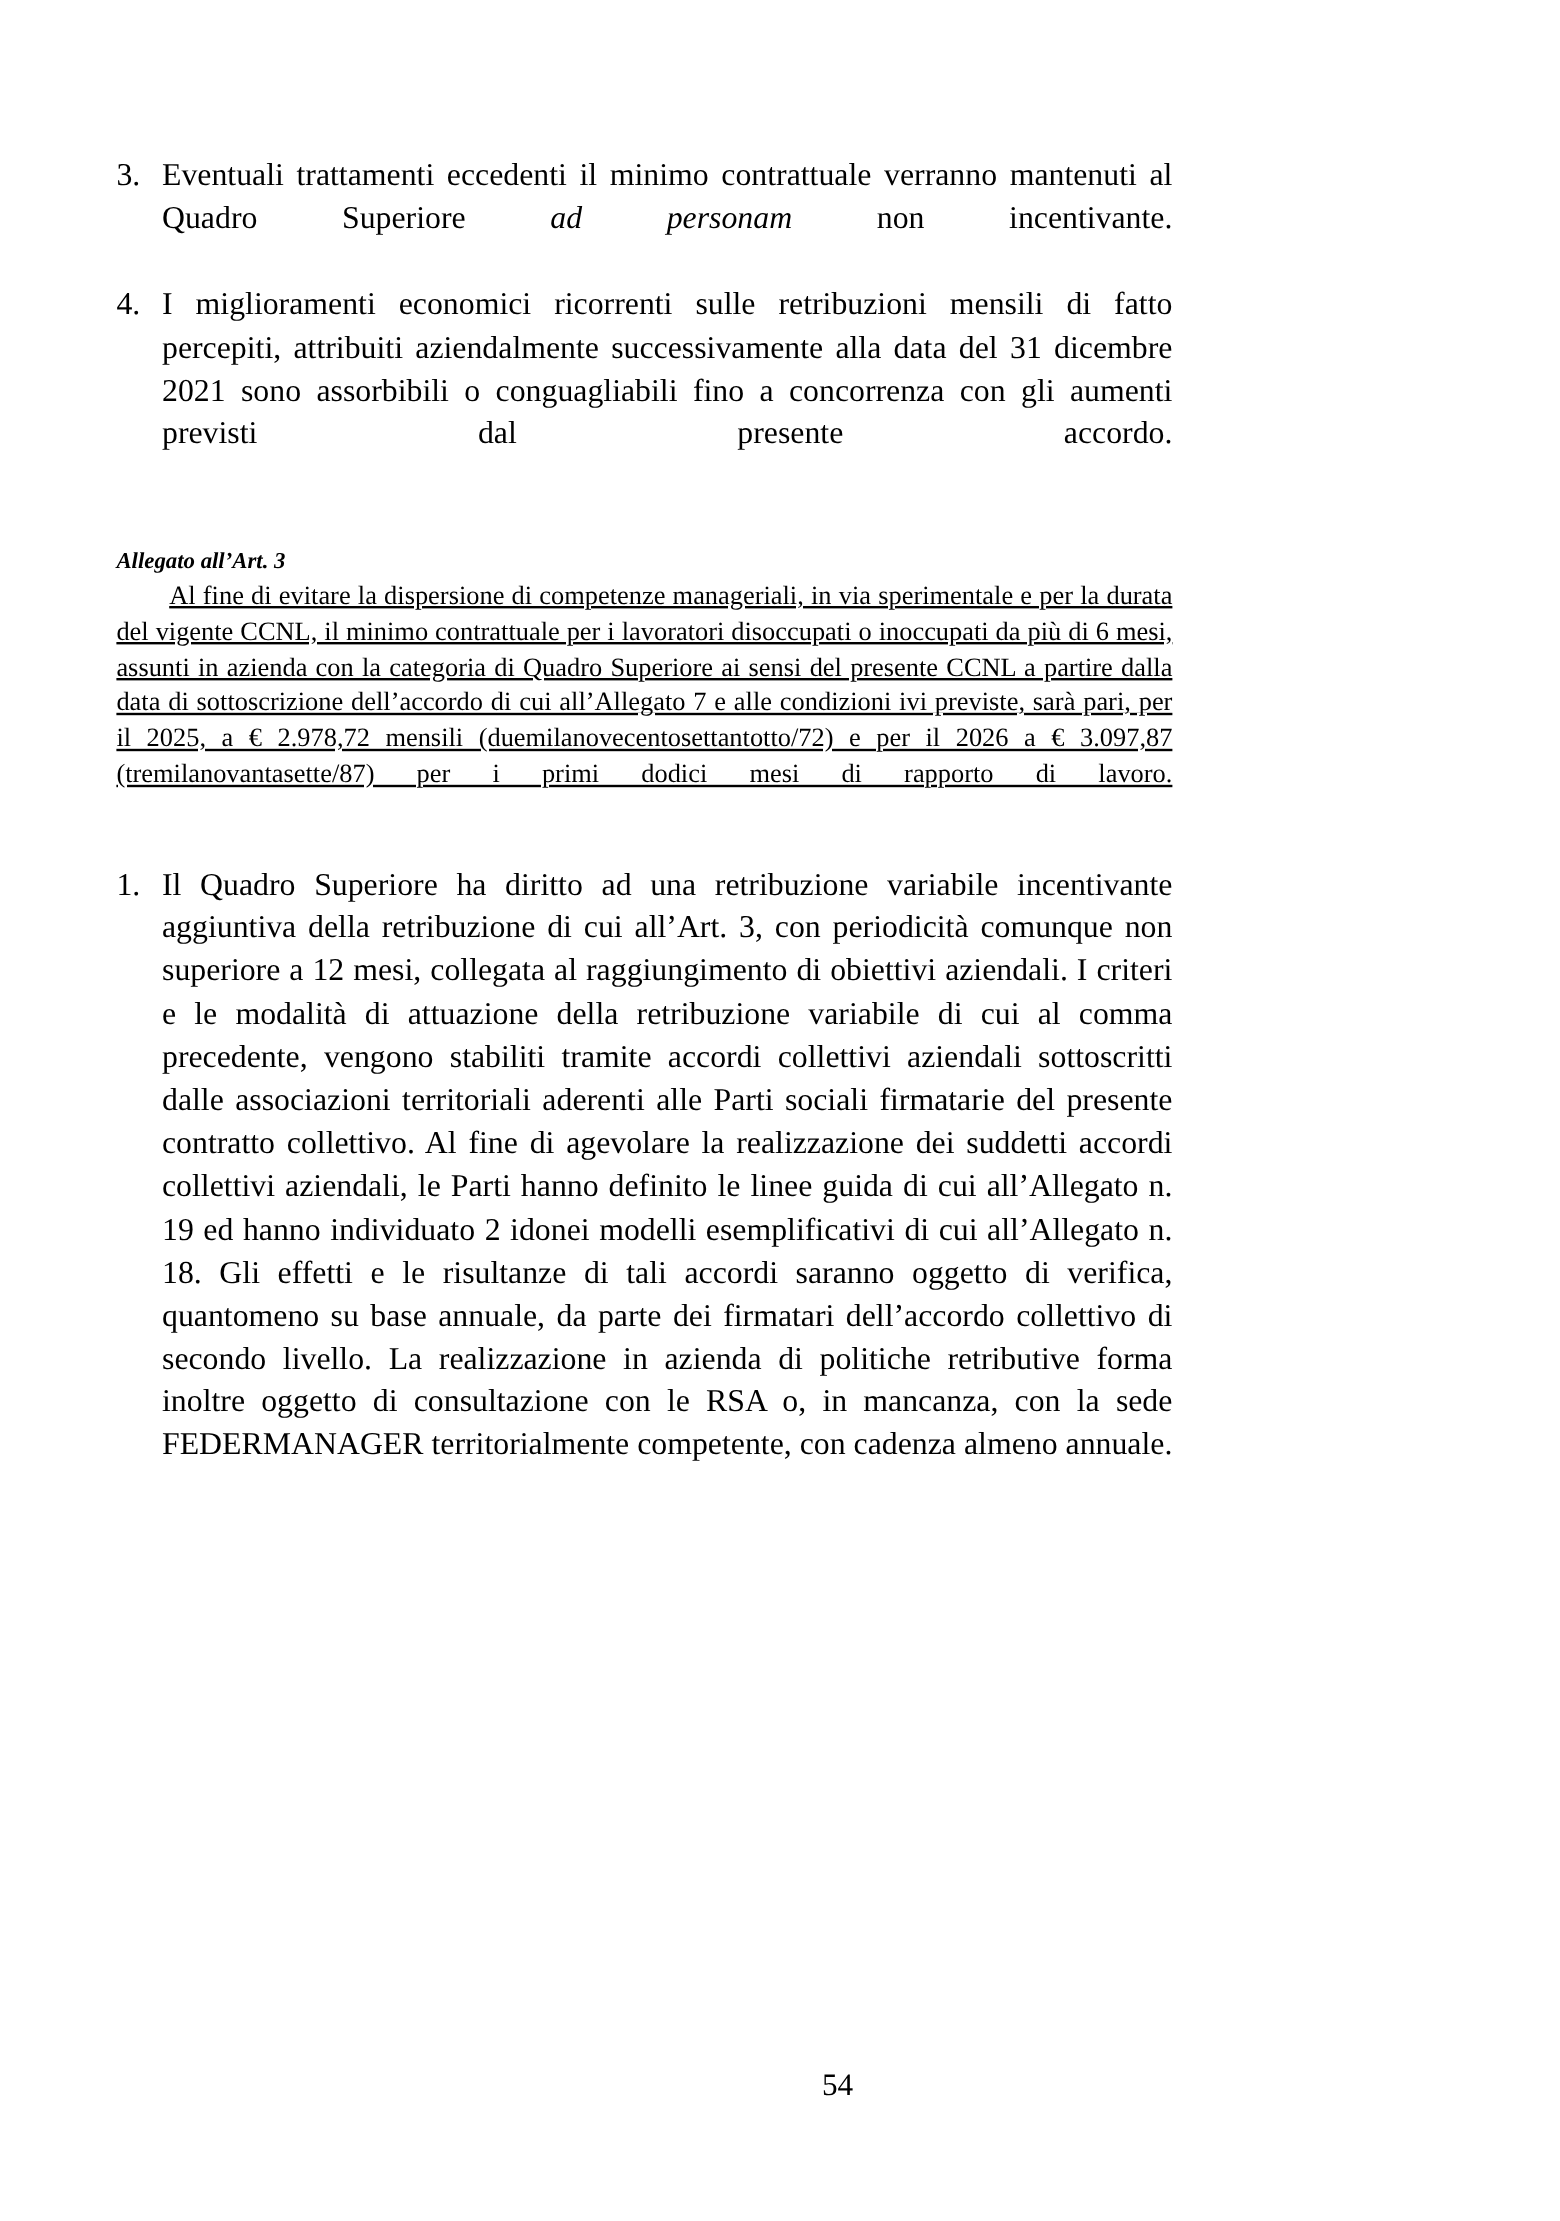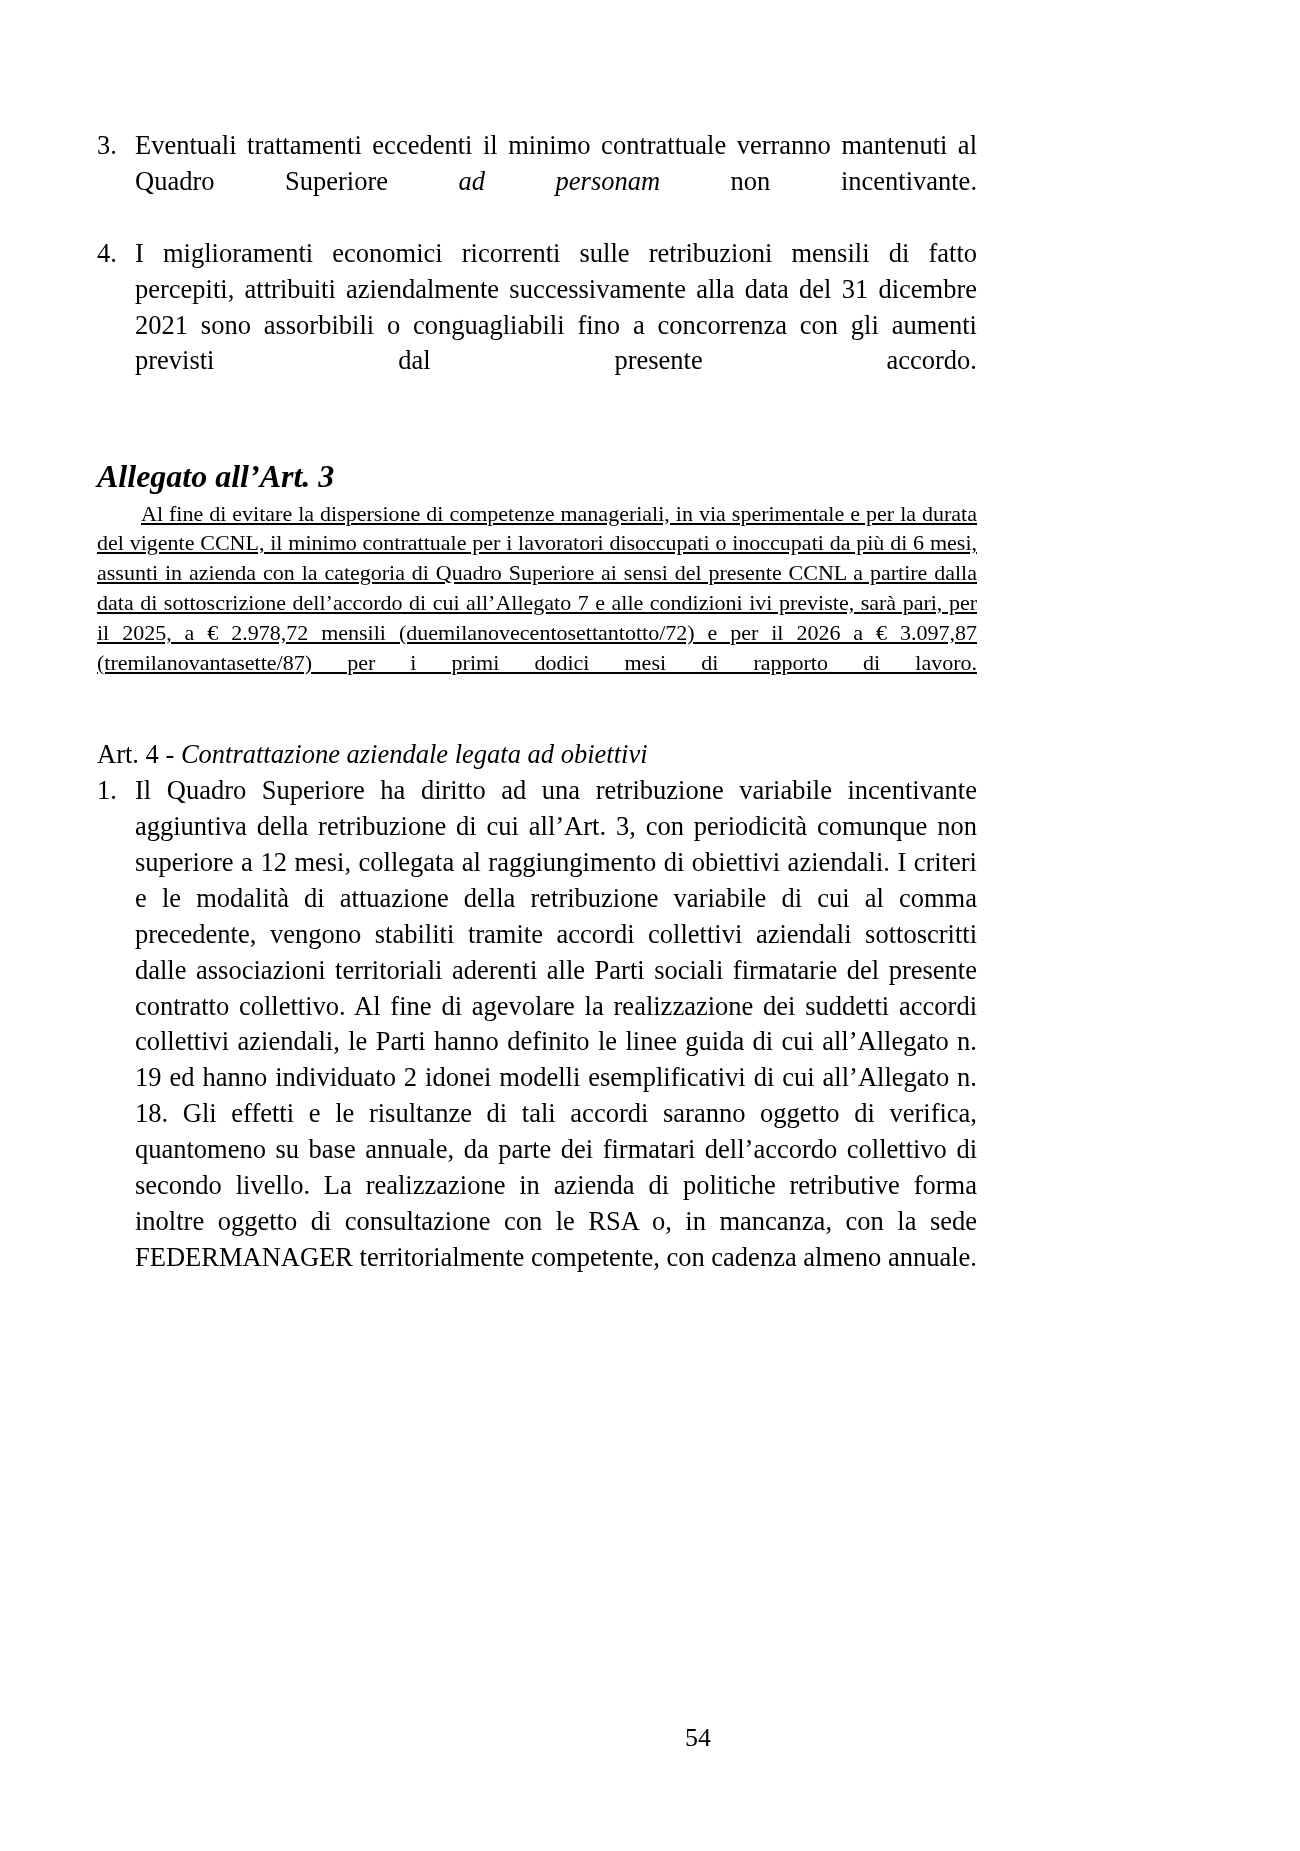--- a/index.html
+++ b/index.html
@@ -64,21 +64,21 @@
     text-decoration: underline;
   }
   .para.indent {
     text-indent: 44px;
   }
   .spacer-md { height: 30px; }
   .spacer-lg { height: 40px; }
 
   
   .heading-bi {
-    font-size: 32px;
+    font-size: 19px;
     font-weight: bold;
     font-style: italic;
     line-height: 1.355;
     margin: 0;
   }
   .heading-art {
     font-size: 26.5px;
     line-height: 1.355;
     margin: 0;
   }
@@ -133,21 +133,20 @@
     </div>
 
     <div class="spacer-lg"></div>
 
     <div class="heading-bi">Allegato all’Art. 3</div>
 
     <div class="para indent just-block">Al fine di evitare la dispersione di competenze manageriali, in via sperimentale e per la durata del vigente CCNL, il minimo contrattuale per i lavoratori disoccupati o inoccupati da più di 6 mesi, assunti in azienda con la categoria di Quadro Superiore ai sensi del presente CCNL a partire dalla data di sottoscrizione dell’accordo di cui all’Allegato 7 e alle condizioni ivi previste, sarà pari, per il 2025, a € 2.978,72 mensili (duemilanovecentosettantotto/72) e per il 2026 a € 3.097,87 (tremilanovantasette/87) per i primi dodici mesi di rapporto di lavoro.</div>
 
     <div class="spacer-md"></div>
 
-    <div class="heading-art"><span>Art. 4 - </span><span class="art-ital">Contrattazione aziendale legata ad obiettivi</span></div>
 
     <div class="numlist">
       <div class="numitem">
         <span class="marker">1.</span>
         <span class="itemtext just-block">Il Quadro Superiore ha diritto ad una retribuzione variabile incentivante aggiuntiva della retribuzione di cui all’Art. 3, con periodicità comunque non superiore a 12 mesi, collegata al raggiungimento di obiettivi aziendali. I criteri e le modalità di attuazione della retribuzione variabile di cui al comma precedente, vengono stabiliti tramite accordi collettivi aziendali sottoscritti dalle associazioni territoriali aderenti alle Parti sociali firmatarie del presente contratto collettivo. Al fine di agevolare la realizzazione dei suddetti accordi collettivi aziendali, le Parti hanno definito le linee guida di cui all’Allegato n. 19 ed hanno individuato 2 idonei modelli esemplificativi di cui all’Allegato n. 18. Gli effetti e le risultanze di tali accordi saranno oggetto di verifica, quantomeno su base annuale, da parte dei firmatari dell’accordo collettivo di secondo livello. La realizzazione in azienda di politiche retributive forma inoltre oggetto di consultazione con le RSA o, in mancanza, con la sede FEDERMANAGER territorialmente competente, con cadenza almeno annuale.</span>
       </div>
     </div>
 
     <div class="spacer-md"></div>
 

